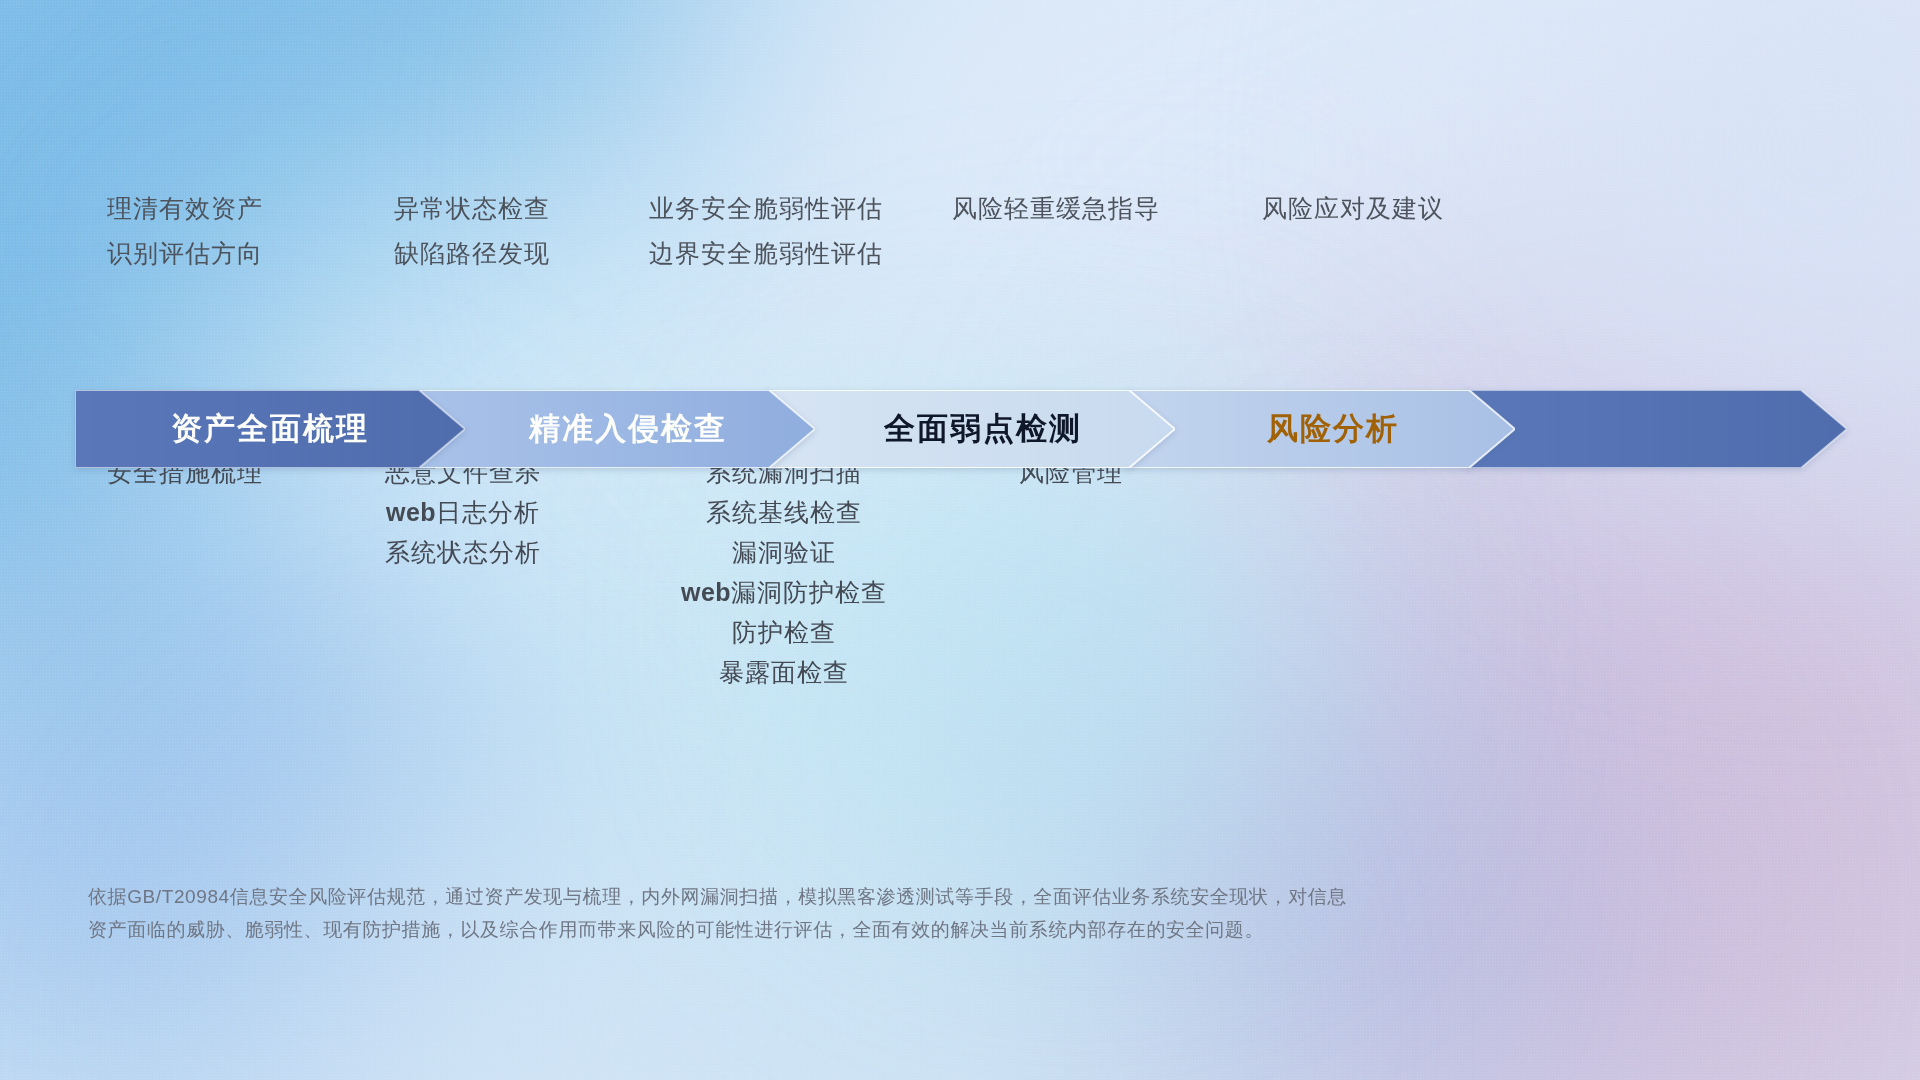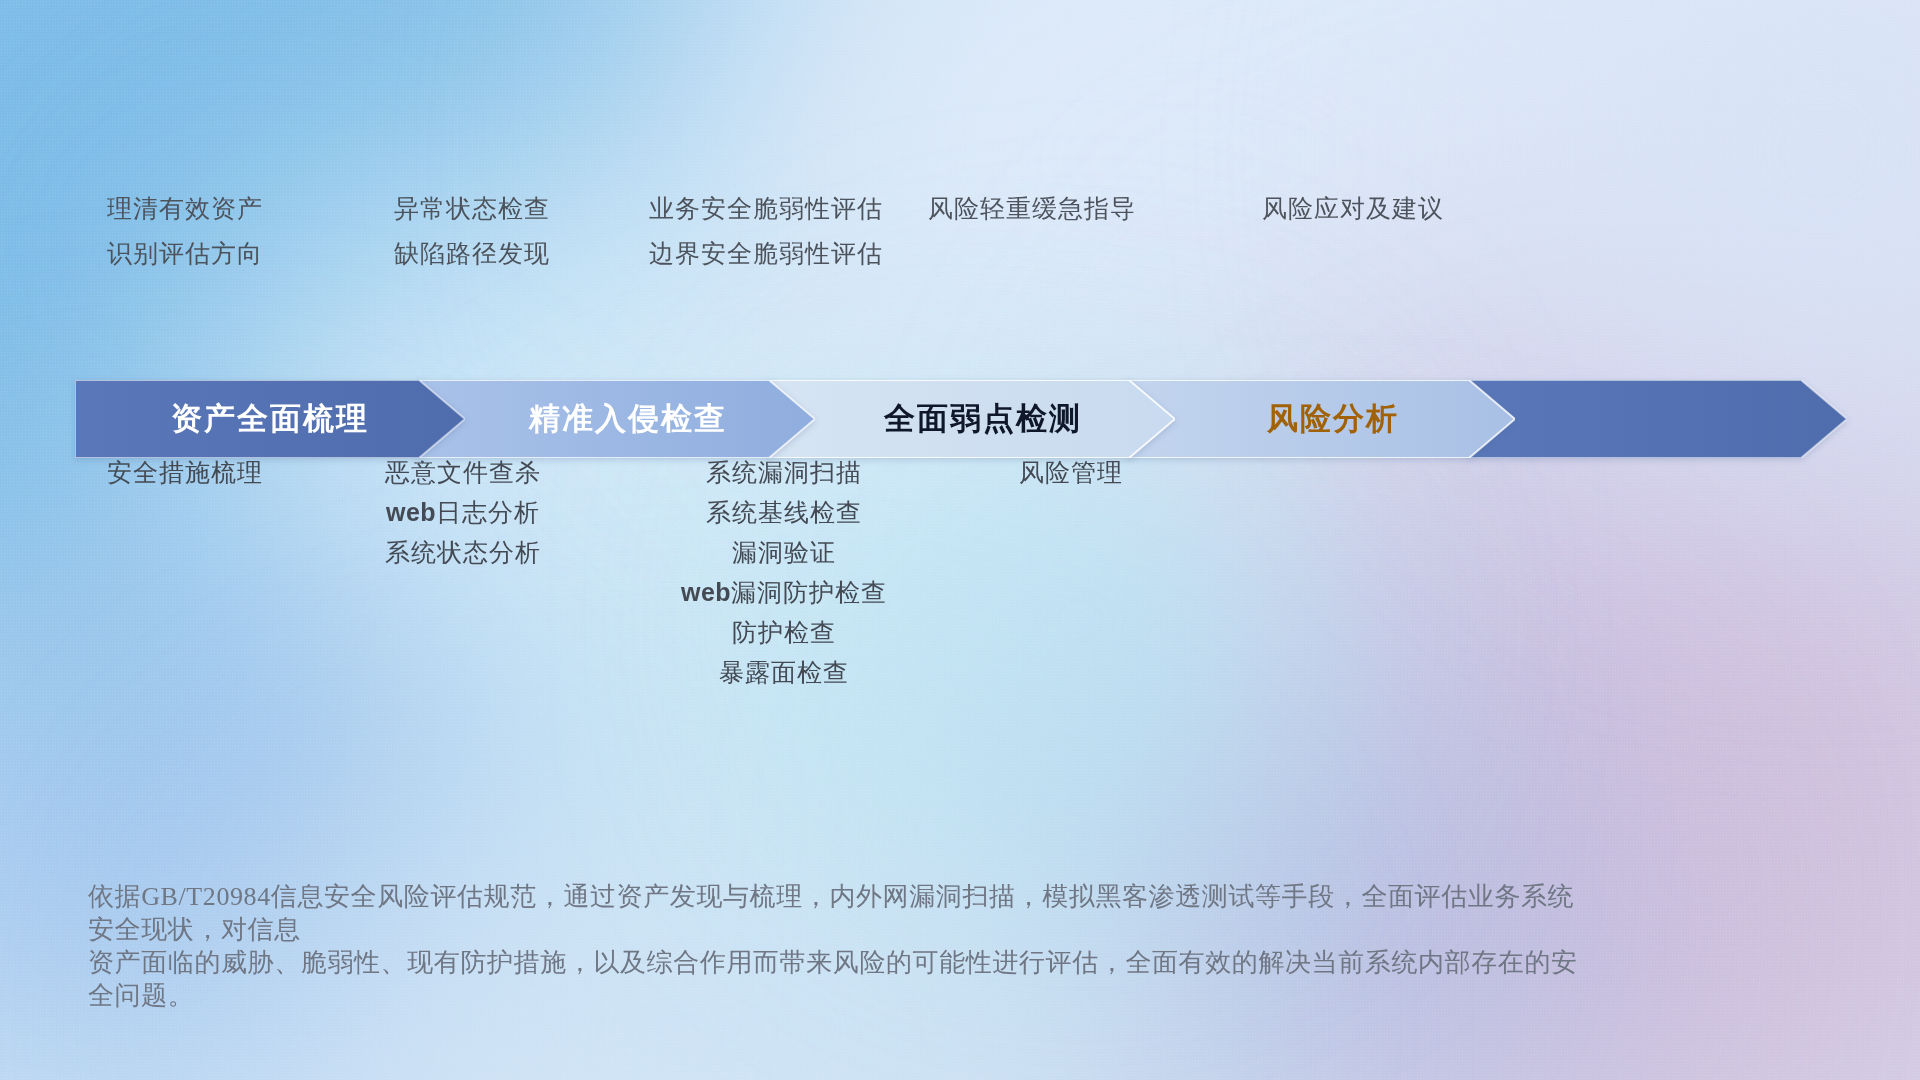--- a/index.html
+++ b/index.html
@@ -45,21 +45,21 @@
   
   #top-row { top:186px; }
   .top-col { text-align:center; }
   .top-col .line {
     font-size:25px; color:#4d535c; letter-spacing:1px;
     line-height:45px; white-space:nowrap;
   }
 
   
   #band {
-    position:absolute; left:75px; top:380px;
+    position:absolute; left:75px; top:390px;
     width:1772px; height:78px;
   }
   .arrow {
     position:absolute; top:0; height:78px;
     display:flex; align-items:center; justify-content:center;
     filter:drop-shadow(0 2px 3px rgba(70,95,140,0.22));
   }
   .arrow .label {
     position:relative; z-index:3;
     font-size:31px; font-weight:bold; letter-spacing:2px;
@@ -73,21 +73,21 @@
   .bot-col { text-align:center; padding-top:0; }
   .bot-col .line {
     font-size:25px; color:#444a54; letter-spacing:1px;
     line-height:40px; white-space:nowrap;
   }
   .bot-col .line b { font-weight:bold; letter-spacing:0.5px; }
 
   
   #footer {
     position:absolute; left:88px; top:880px; width:1490px;
-    font-size:26px; line-height:33px; color:#6f7684; letter-spacing:0.6px;font-family:Liberation Serif, serif;
+    font-size:19px; line-height:33px; color:#6f7684; letter-spacing:0.6px;
   }
   #footer p { margin:0; }
 </style>
 </head>
 <body>
 
 <div id="bg">
   <div class="bg-base"></div>
   <div class="blob b1"></div>
   <div class="blob b2"></div>
@@ -111,21 +111,21 @@
         <div class="line">识别评估方向</div>
       </div>
       <div class="top-col" style="position: absolute; left: 212px; width: 520px;">
         <div class="line">异常状态检查</div>
         <div class="line">缺陷路径发现</div>
       </div>
       <div class="top-col" style="position: absolute; left: 506px; width: 520px;">
         <div class="line">业务安全脆弱性评估</div>
         <div class="line">边界安全脆弱性评估</div>
       </div>
-      <div class="top-col" style="position: absolute; left: 772px; width: 520px;">
+      <div class="top-col" style="position: absolute; left: 796px; width: 520px;">
         <div class="line">风险轻重缓急指导</div>
       </div>
       <div class="top-col" style="position: absolute; left: 1093px; width: 520px;">
         <div class="line">风险应对及建议</div>
       </div>
     </div>
 
   <div id="band">
       <div class="arrow" style="left: 0px; width: 390px; z-index: 10;">
         <div class="shape">

